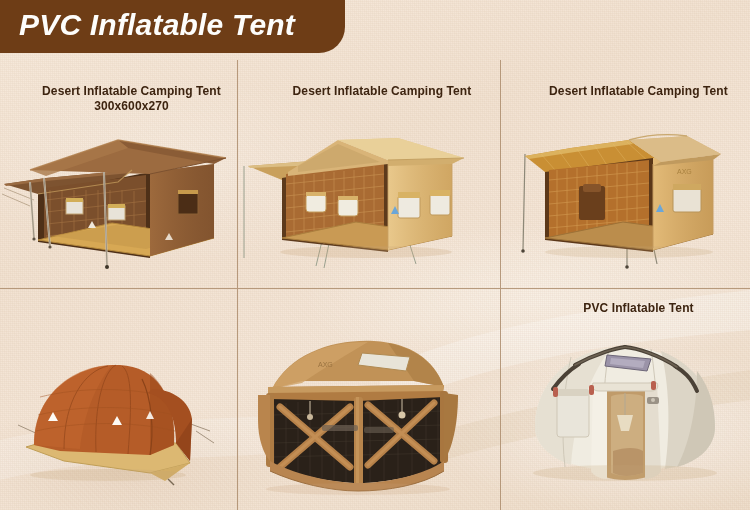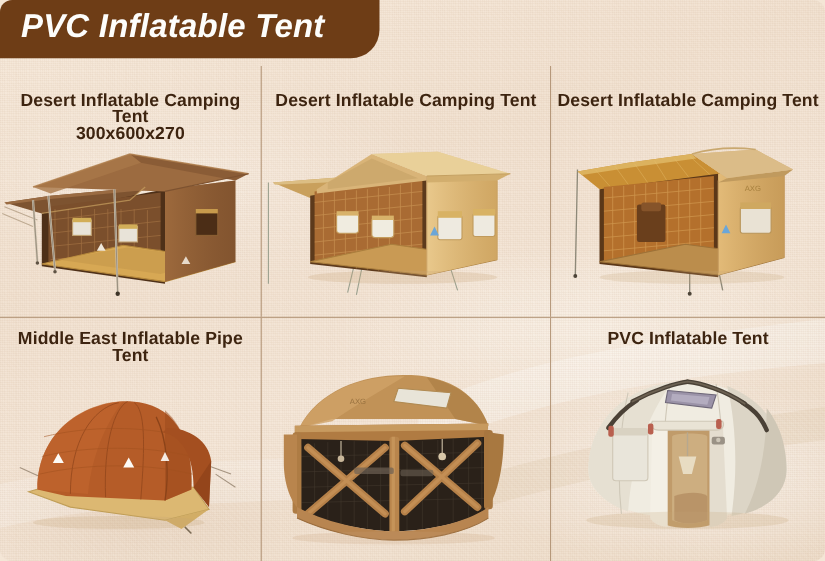--- a/index.html
+++ b/index.html
@@ -14,21 +14,20 @@
   #page {
     position:absolute; inset:0;
     width:750px; height:510px;
     background:
       radial-gradient(ellipse 300px 120px at 640px 430px, rgba(255,255,255,.45), transparent 70%),
       radial-gradient(ellipse 260px 90px at 120px 470px, rgba(214,186,159,.30), transparent 70%),
       radial-gradient(ellipse 340px 110px at 540px 300px, rgba(255,252,248,.40), transparent 70%),
       radial-gradient(ellipse 300px 130px at 180px 170px, rgba(255,250,245,.35), transparent 70%),
       linear-gradient(160deg,#f6e9da 0%,#f1e1d0 35%,#f4e6d7 60%,#eddcc9 100%);
     overflow:hidden;
-    border-radius:11px;
   }
   
   #grain {
     position:absolute; inset:0;
     background-image:
       repeating-linear-gradient(0deg, rgba(170,130,95,.055) 0 1px, transparent 1px 2px),
       repeating-linear-gradient(90deg, rgba(170,130,95,.045) 0 1px, transparent 1px 2px),
       repeating-linear-gradient(45deg, rgba(255,255,255,.05) 0 2px, transparent 2px 4px);
     pointer-events:none;
   }
@@ -52,23 +51,23 @@
 
   
   #grid { position:absolute; inset:0; z-index:4; }
   .vdiv { position:absolute; width:1px; background:#a9skip; }
   .vdiv, .hdiv { background:#ab8c6c; opacity:.85; }
   .vdiv { position:absolute; width:1px; }
   .hdiv { position:absolute; height:1px; left:0; width:750px; }
 
   .cell { position:absolute; }
   .cell-label {
-    position:absolute; left:0; width:100%;
+    position:absolute; left:13px; width:100%;
     text-align:center; color:#3d2410;
-    font-size:16px; font-weight:bold; line-height:15px;
+    font-size:12px; font-weight:bold; line-height:15px;
     letter-spacing:.1px;
   }
   .cell-label .dim { display:block; }
 
   .art { position:absolute; left:0; width:100%; }
 
   svg { display:block; overflow:visible; }
 </style>
 </head>
 <body>
@@ -298,21 +297,20 @@
       </g>
 
       <circle cx="22" cy="133" r="1.8" fill="#4d4438"></circle>
       <circle cx="126" cy="149" r="1.8" fill="#4d4438"></circle>
       <ellipse cx="128" cy="134" rx="84" ry="6" fill="#c6a276" opacity=".22"></ellipse>
     </svg>
   </div>
 
   <div class="cell" style="left:0px; top:289px; width:237px; height:221px;">
     <div class="cell-label" style="top:12px;">
-      <span>Middle East Inflatable Pipe Tent</span>
     </div>
     <svg class="art" style="top:50px" width="237" height="150" viewBox="0 0 237 150">
 
       <g stroke="#a59480" stroke-width="1" fill="none">
         <path d="M18 86 L40 96"></path>
         <path d="M188 84 L210 92"></path>
         <path d="M196 92 L214 104"></path>
       </g>
 
       <path d="M26 108 L64 122 L150 134 L190 124 L176 104 L60 98 Z" fill="#dcb872"></path>

